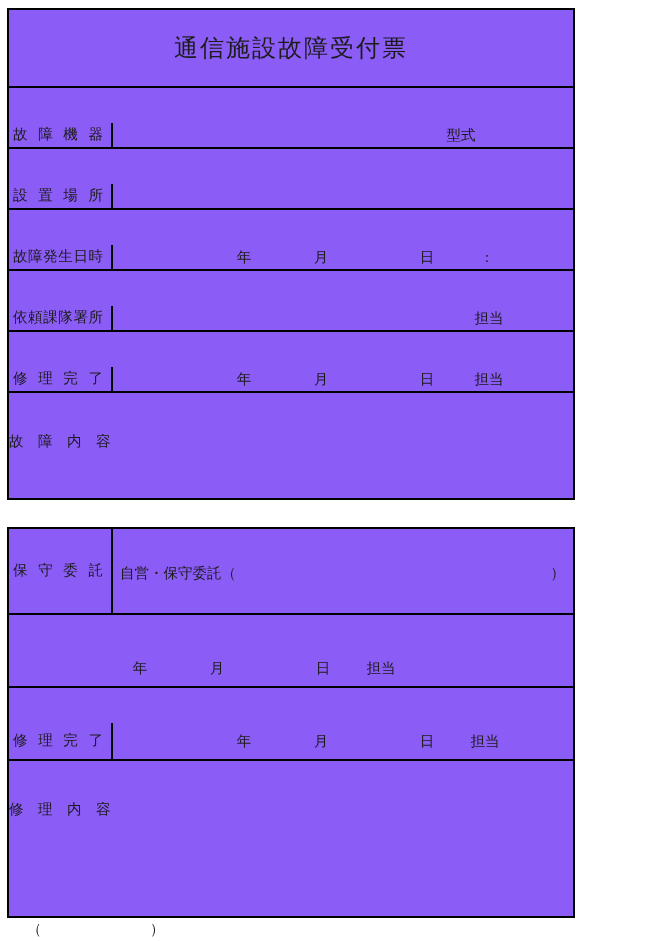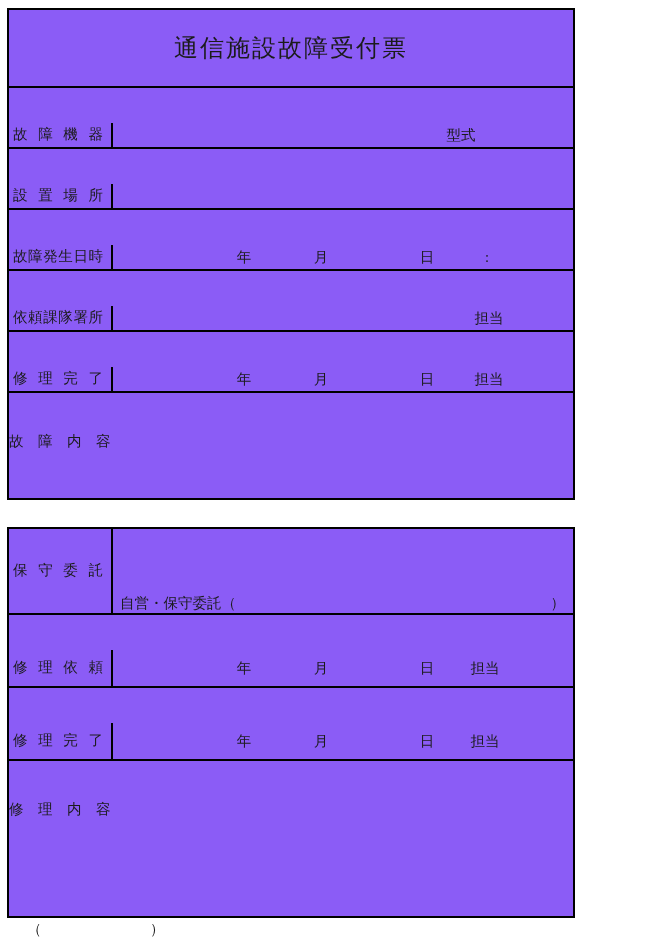--- a/index.html
+++ b/index.html
@@ -44,21 +44,21 @@
   .h38 .lcell{line-height:35px;}
   .h86 .lcell{line-height:83px;}
 
   .ccell{flex:1 1 auto;position:relative;font-size:14.5px;border-radius:10px;}
   .tok{
     position:absolute;top:50%;transform:translate(-50%,-50%);
     white-space:nowrap;font-size:14.5px;
   }
 
   .parenline{
-    display:flex;justify-content:space-between;align-items:flex-end;
+    display:flex;justify-content:space-between;align-items:center;
     padding:5px 8px 0 7px;font-size:14.5px;
   }
 
   .area{position:relative;box-sizing:border-box;}
   .area-label{
     position:absolute;top:4px;left:0;
     font-size:14.5px;white-space:pre;
   }
   #f1-failure-area{height:151px;flex:0 0 auto;}
   #f1-action-area{flex:1 1 auto;margin-left:44px;}
@@ -140,21 +140,20 @@
 
     <div class="frow h86">
       <div class="lcell">保守委託</div>
       <div class="ccell parenline">
         <span>自営・保守委託（</span>
         <span>）</span>
       </div>
     </div>
 
     <div class="frow h38">
-      <div class="lcell">修理依頼</div>
       <div class="ccell">
         <span class="tok" style="left:131px">年</span>
         <span class="tok" style="left:208px">月</span>
         <span class="tok" style="left:314px">日</span>
         <span class="tok" style="left:372px">担当</span>
       </div>
     </div>
 
     <div class="frow h38">
       <div class="lcell">修理完了</div>

